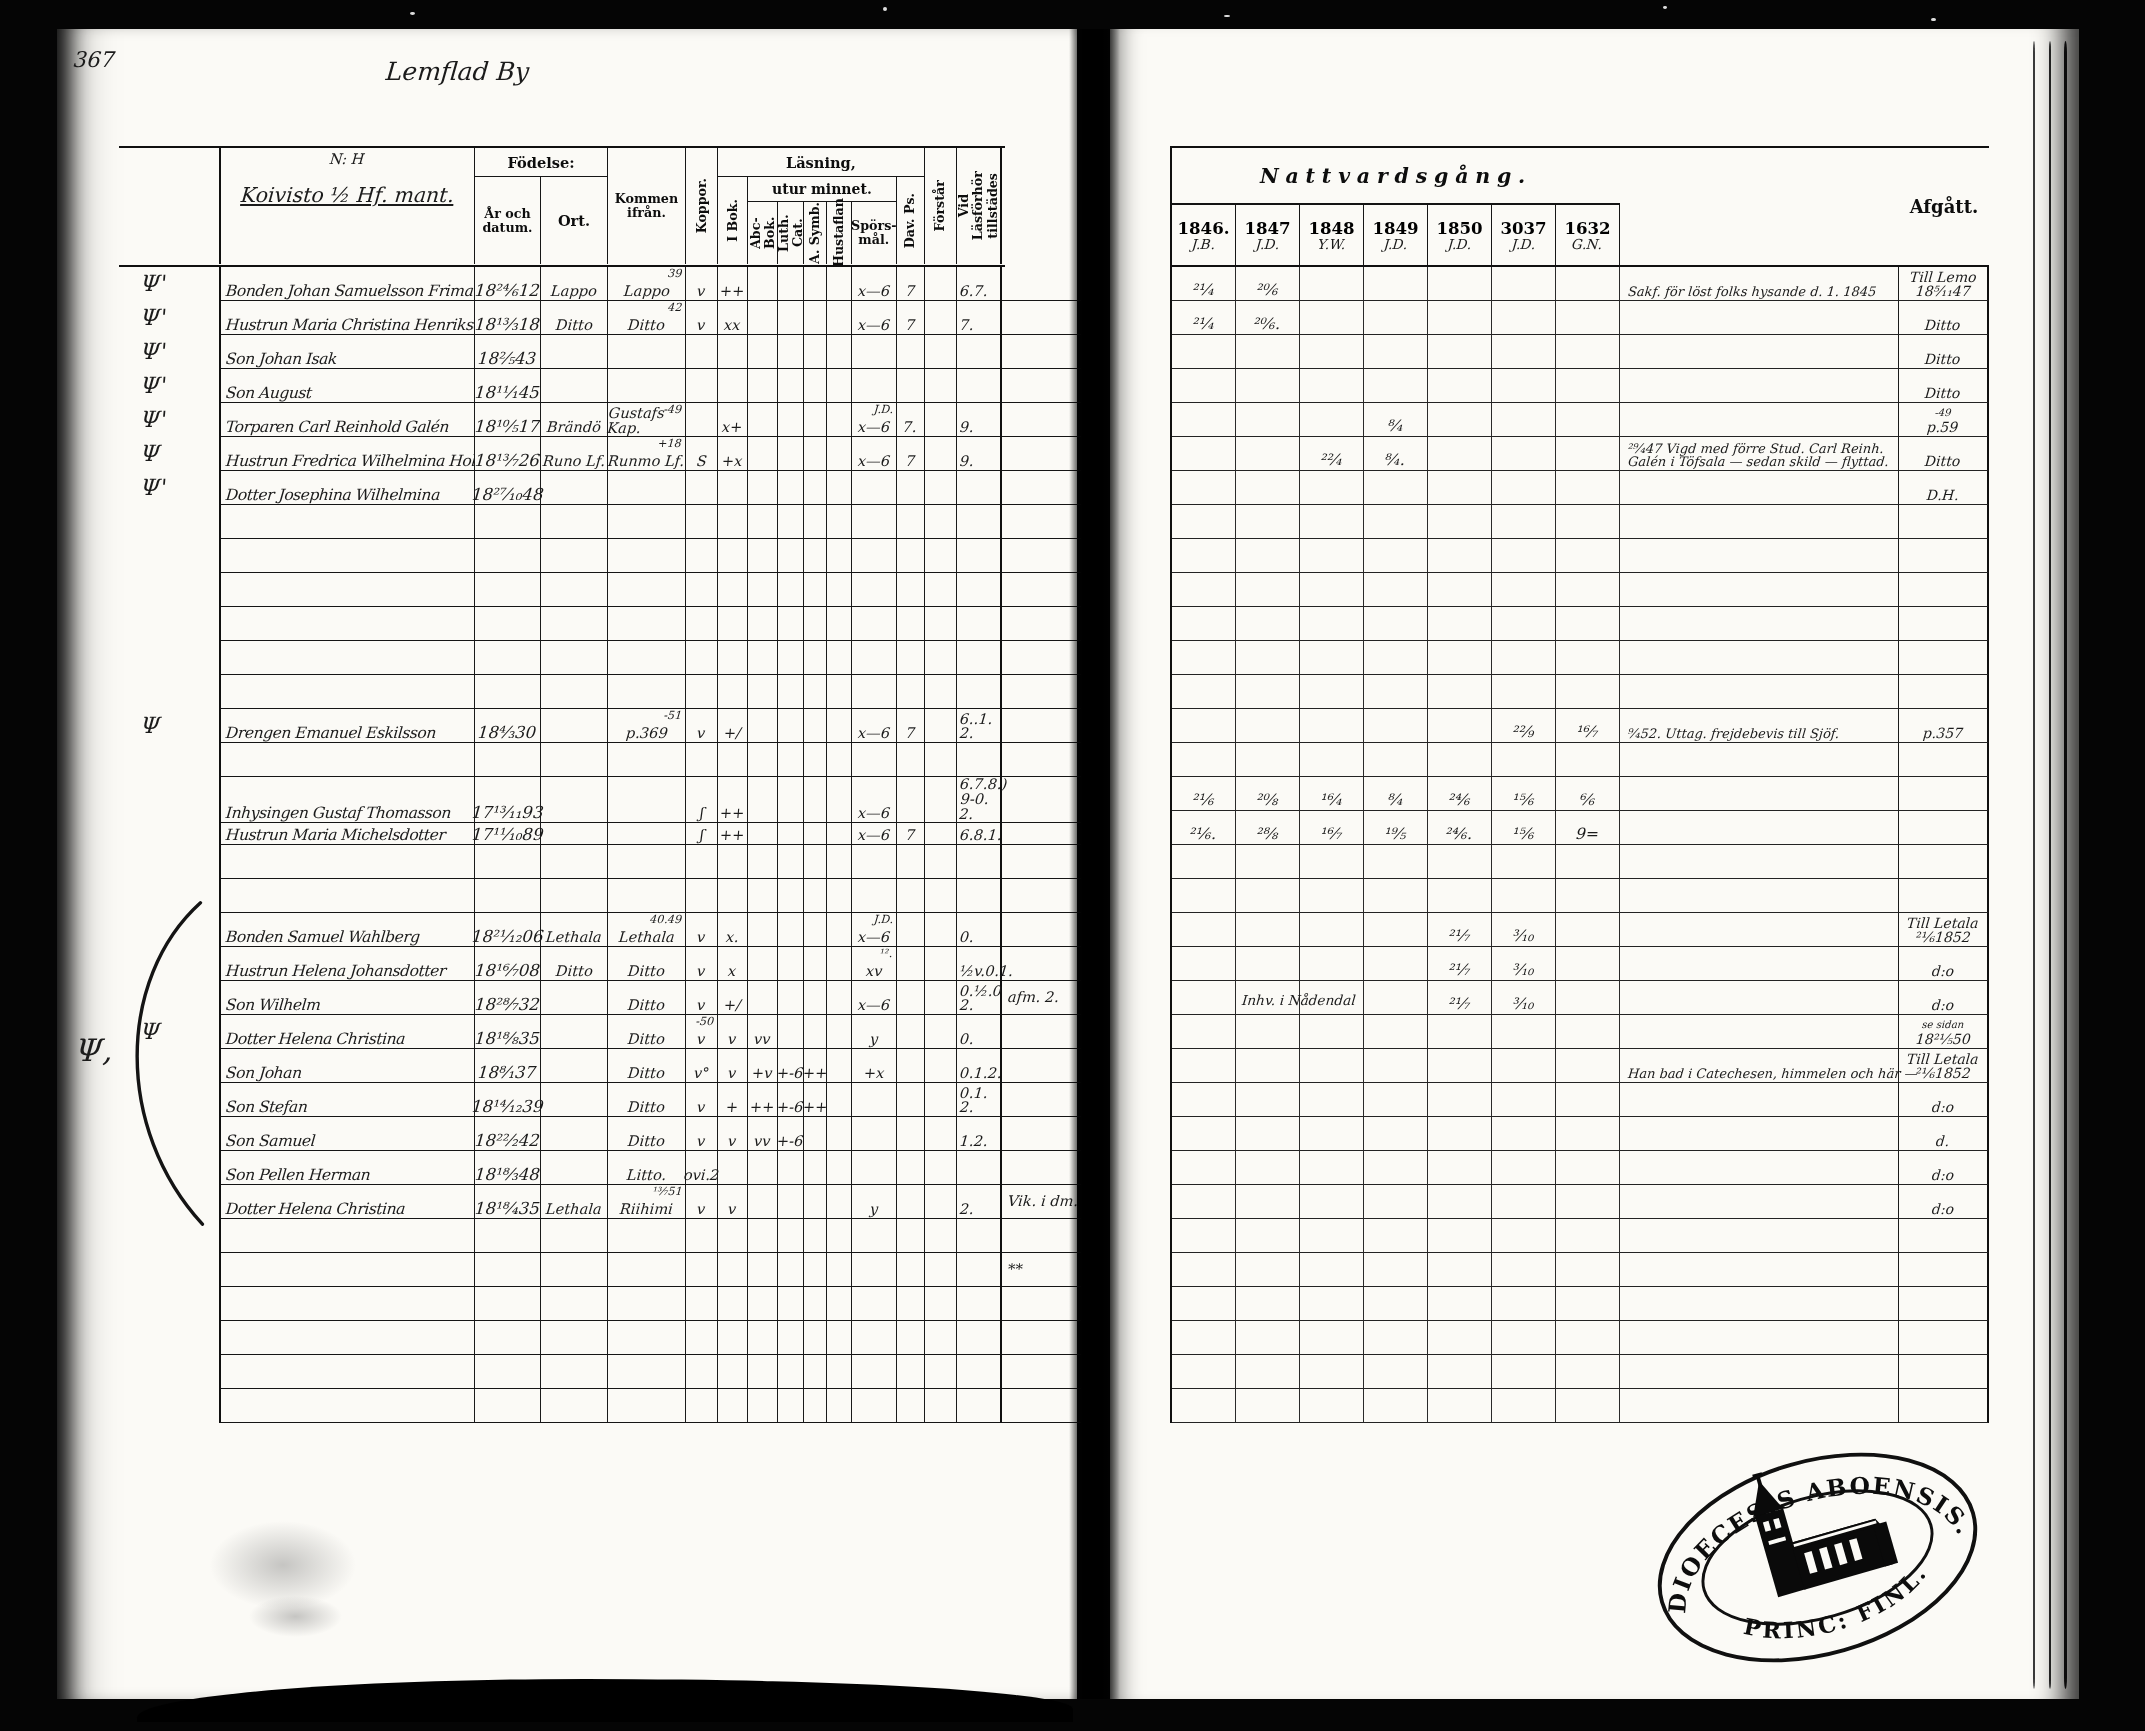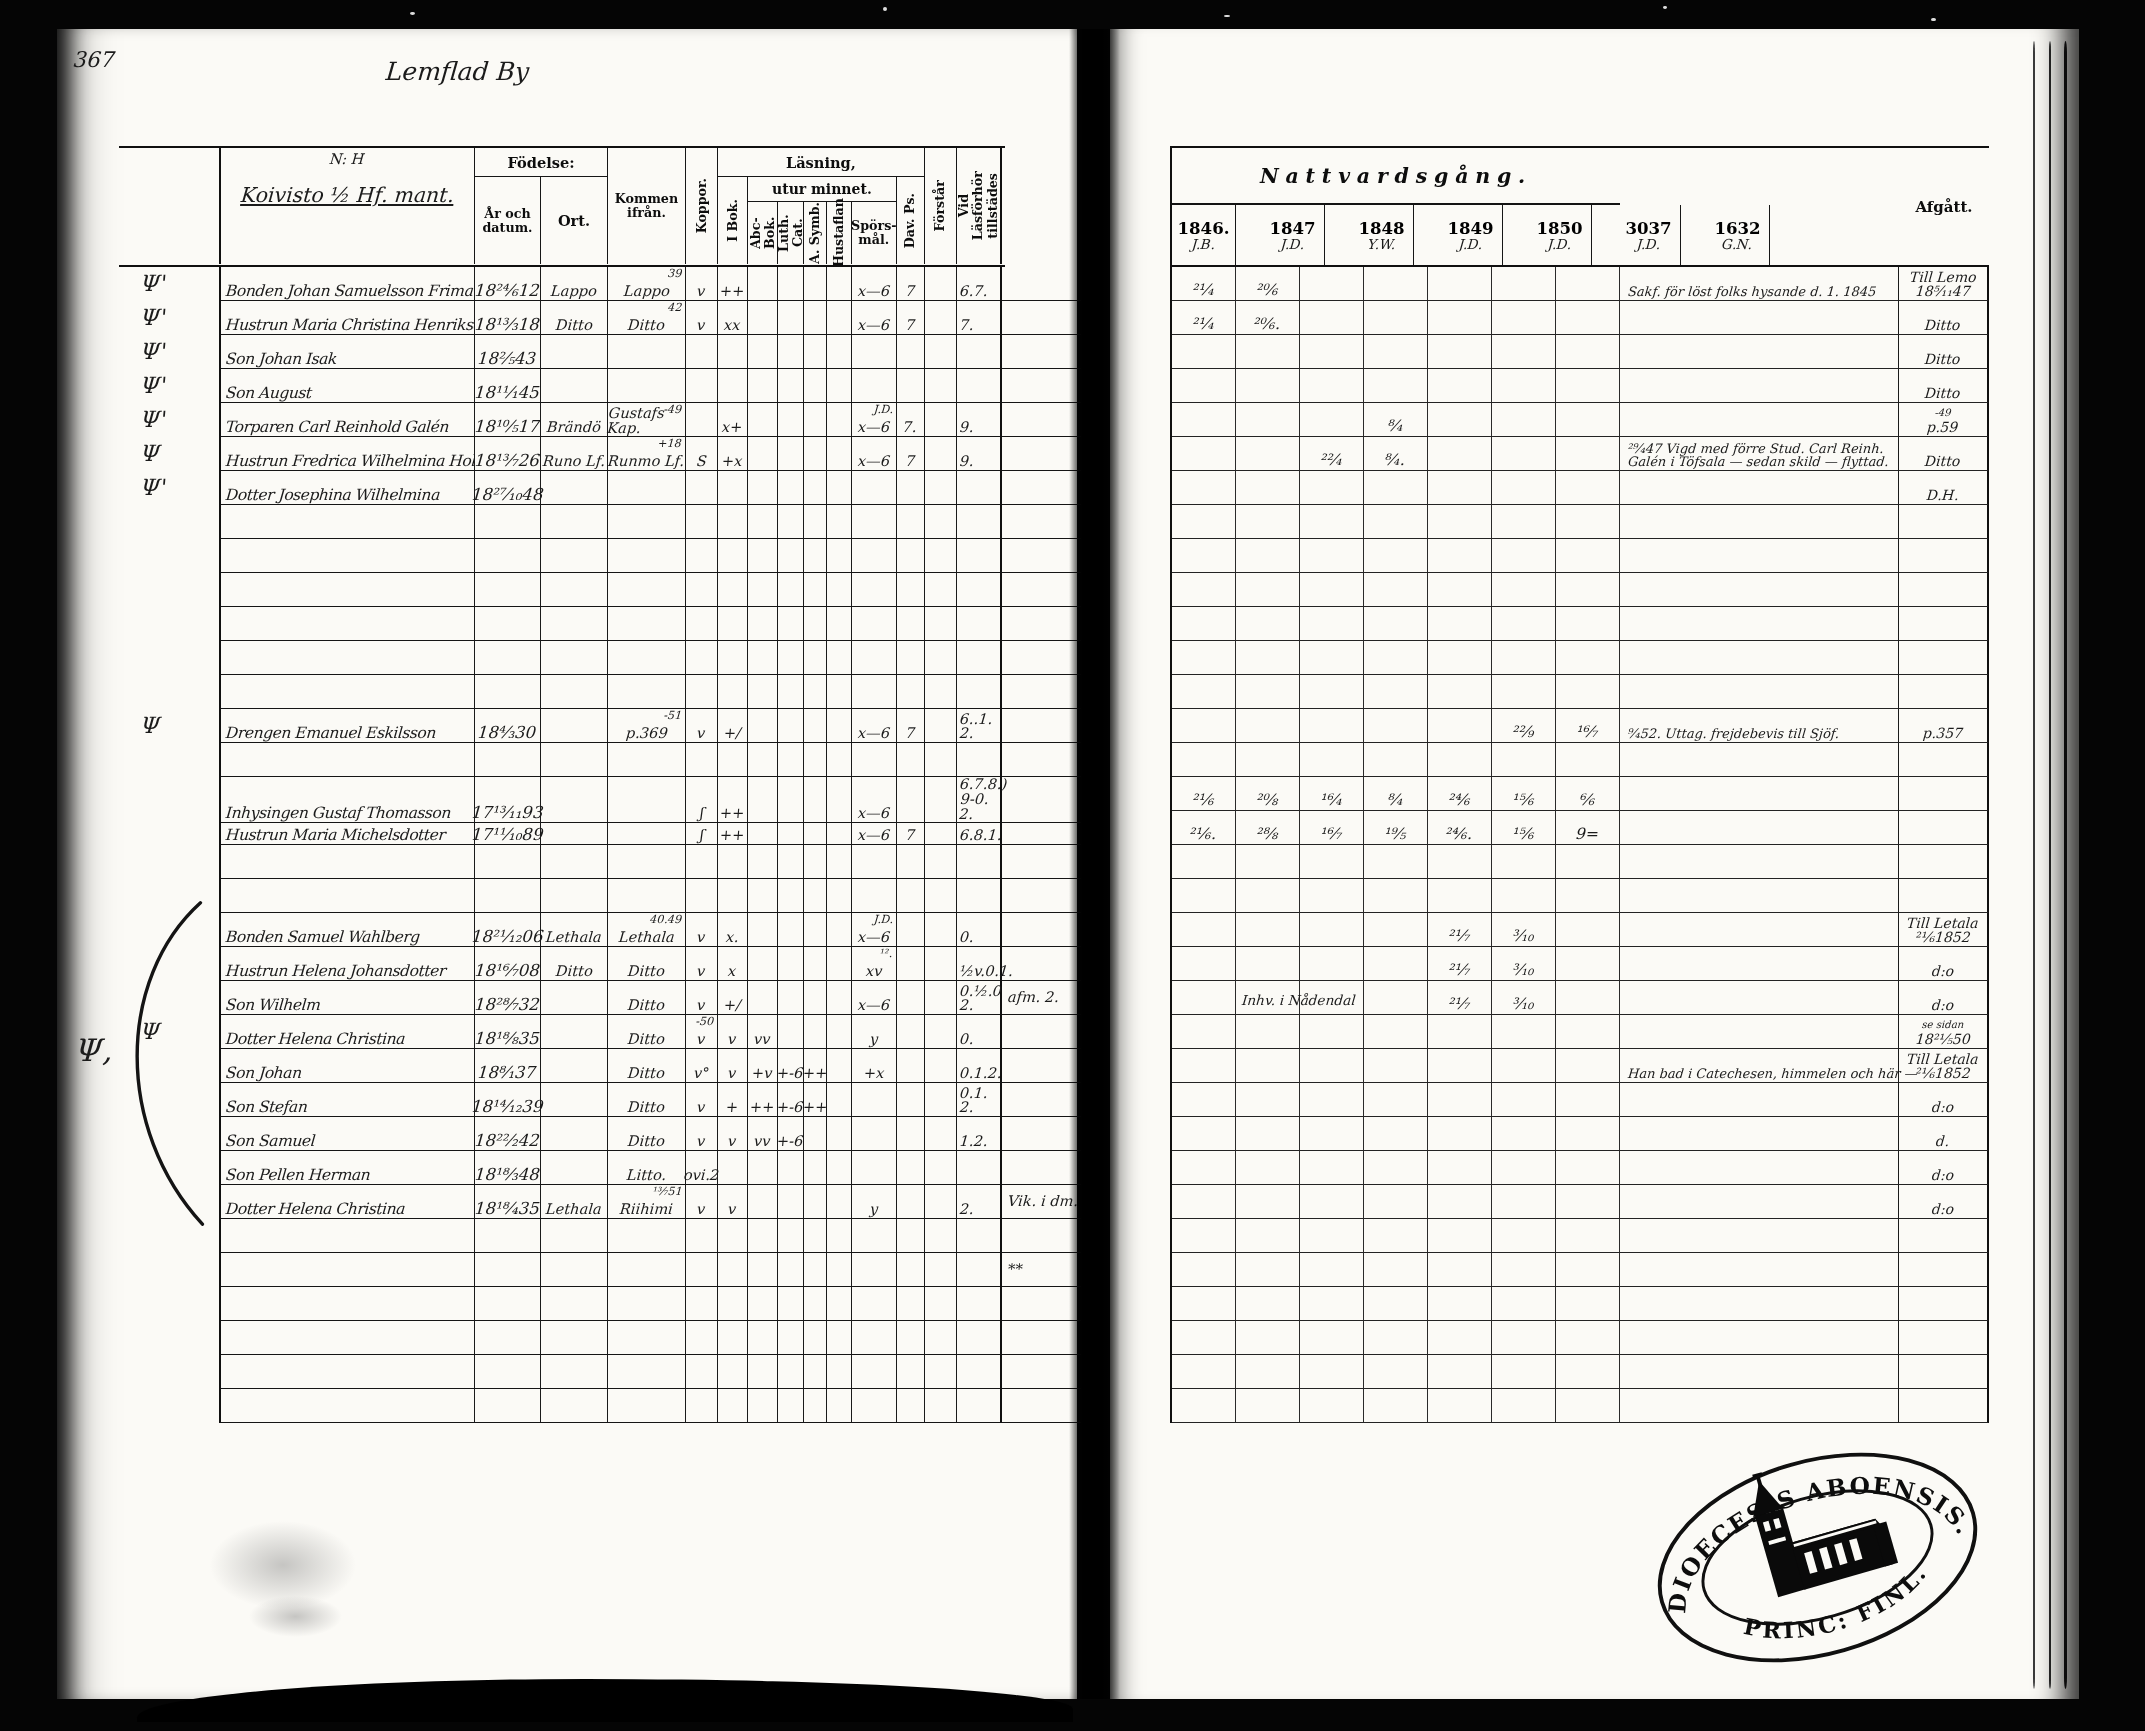--- a/index.html
+++ b/index.html
@@ -53,29 +53,29 @@
   .lc.till{flex-direction:column;align-items:flex-start;justify-content:flex-end;
       border-right:2.5px solid #101010;padding-left:2.9px;}
   .lc.extra{border-right:none;justify-content:flex-start;padding-left:5.9px;align-items:center;}
   .sup{position:absolute;top:0px;right:2.9px;font-size:11.2px !important;line-height:10.7px;}
   
   .rtable{position:absolute;left:1170px;top:146px;z-index:20;}
   .rhead{display:grid;grid-template-columns:repeat(7,64px) 279px 90px;grid-template-rows:57px 60px;
      border-top:2.9px solid #101010;border-bottom:2.5px solid #101010;border-left:2.5px solid #101010;}
   .natt{grid-column:1/8;grid-row:1;display:flex;align-items:center;justify-content:center;
      border-bottom:2px solid #131313;font-size:20.5px;letter-spacing:6.8px;font-style:italic;}
-  .yearsrow{grid-column:1/8;grid-row:2;display:grid;grid-template-columns:repeat(7,64px);gap:25px;}
+  .yearsrow{grid-column:1/8;grid-row:2;display:grid;grid-template-columns:repeat(7,64px);}
   .ycell{border-right:1.5px solid #161616;display:flex;flex-direction:column;align-items:center;
      justify-content:center;position:relative;}
   .yprint{font-family:"DejaVu Serif", serif;font-weight:bold;font-size:16.6px;}
   .yinit{font-size:13.7px;margin-top:-2.9px;}
   .anmh{grid-column:8;grid-row:1/3;display:flex;align-items:center;justify-content:center;
      font-size:17.6px;letter-spacing:2.9px;border-right:1.8px solid #161616;}
   .afgh{grid-column:9;grid-row:1/3;display:flex;align-items:center;justify-content:center;
-     font-size:15px;}
+     font-size:18px;}
   .rbody{border-left:2.5px solid #101010;}
   .rrow{display:grid;grid-template-columns:repeat(7,64px) 279px 90px;height:34px;}
   .rc{position:relative;border-right:1.4px solid #2a2a2a;border-bottom:1.6px solid #232323;
       display:flex;align-items:flex-end;justify-content:center;padding-bottom:1px;}
   .rc .hw{font-size:15.6px;line-height:15.6px;}
   .rc.anm{flex-direction:column;align-items:flex-start;justify-content:flex-end;padding-left:7.8px;
       border-right:1.8px solid #1a1a1a;}
   .rc.anm .hw{font-size:13px;line-height:13.7px;white-space:nowrap;}
   .rc.afg{flex-direction:column;align-items:center;justify-content:flex-end;
       border-right:2.5px solid #101010;}

